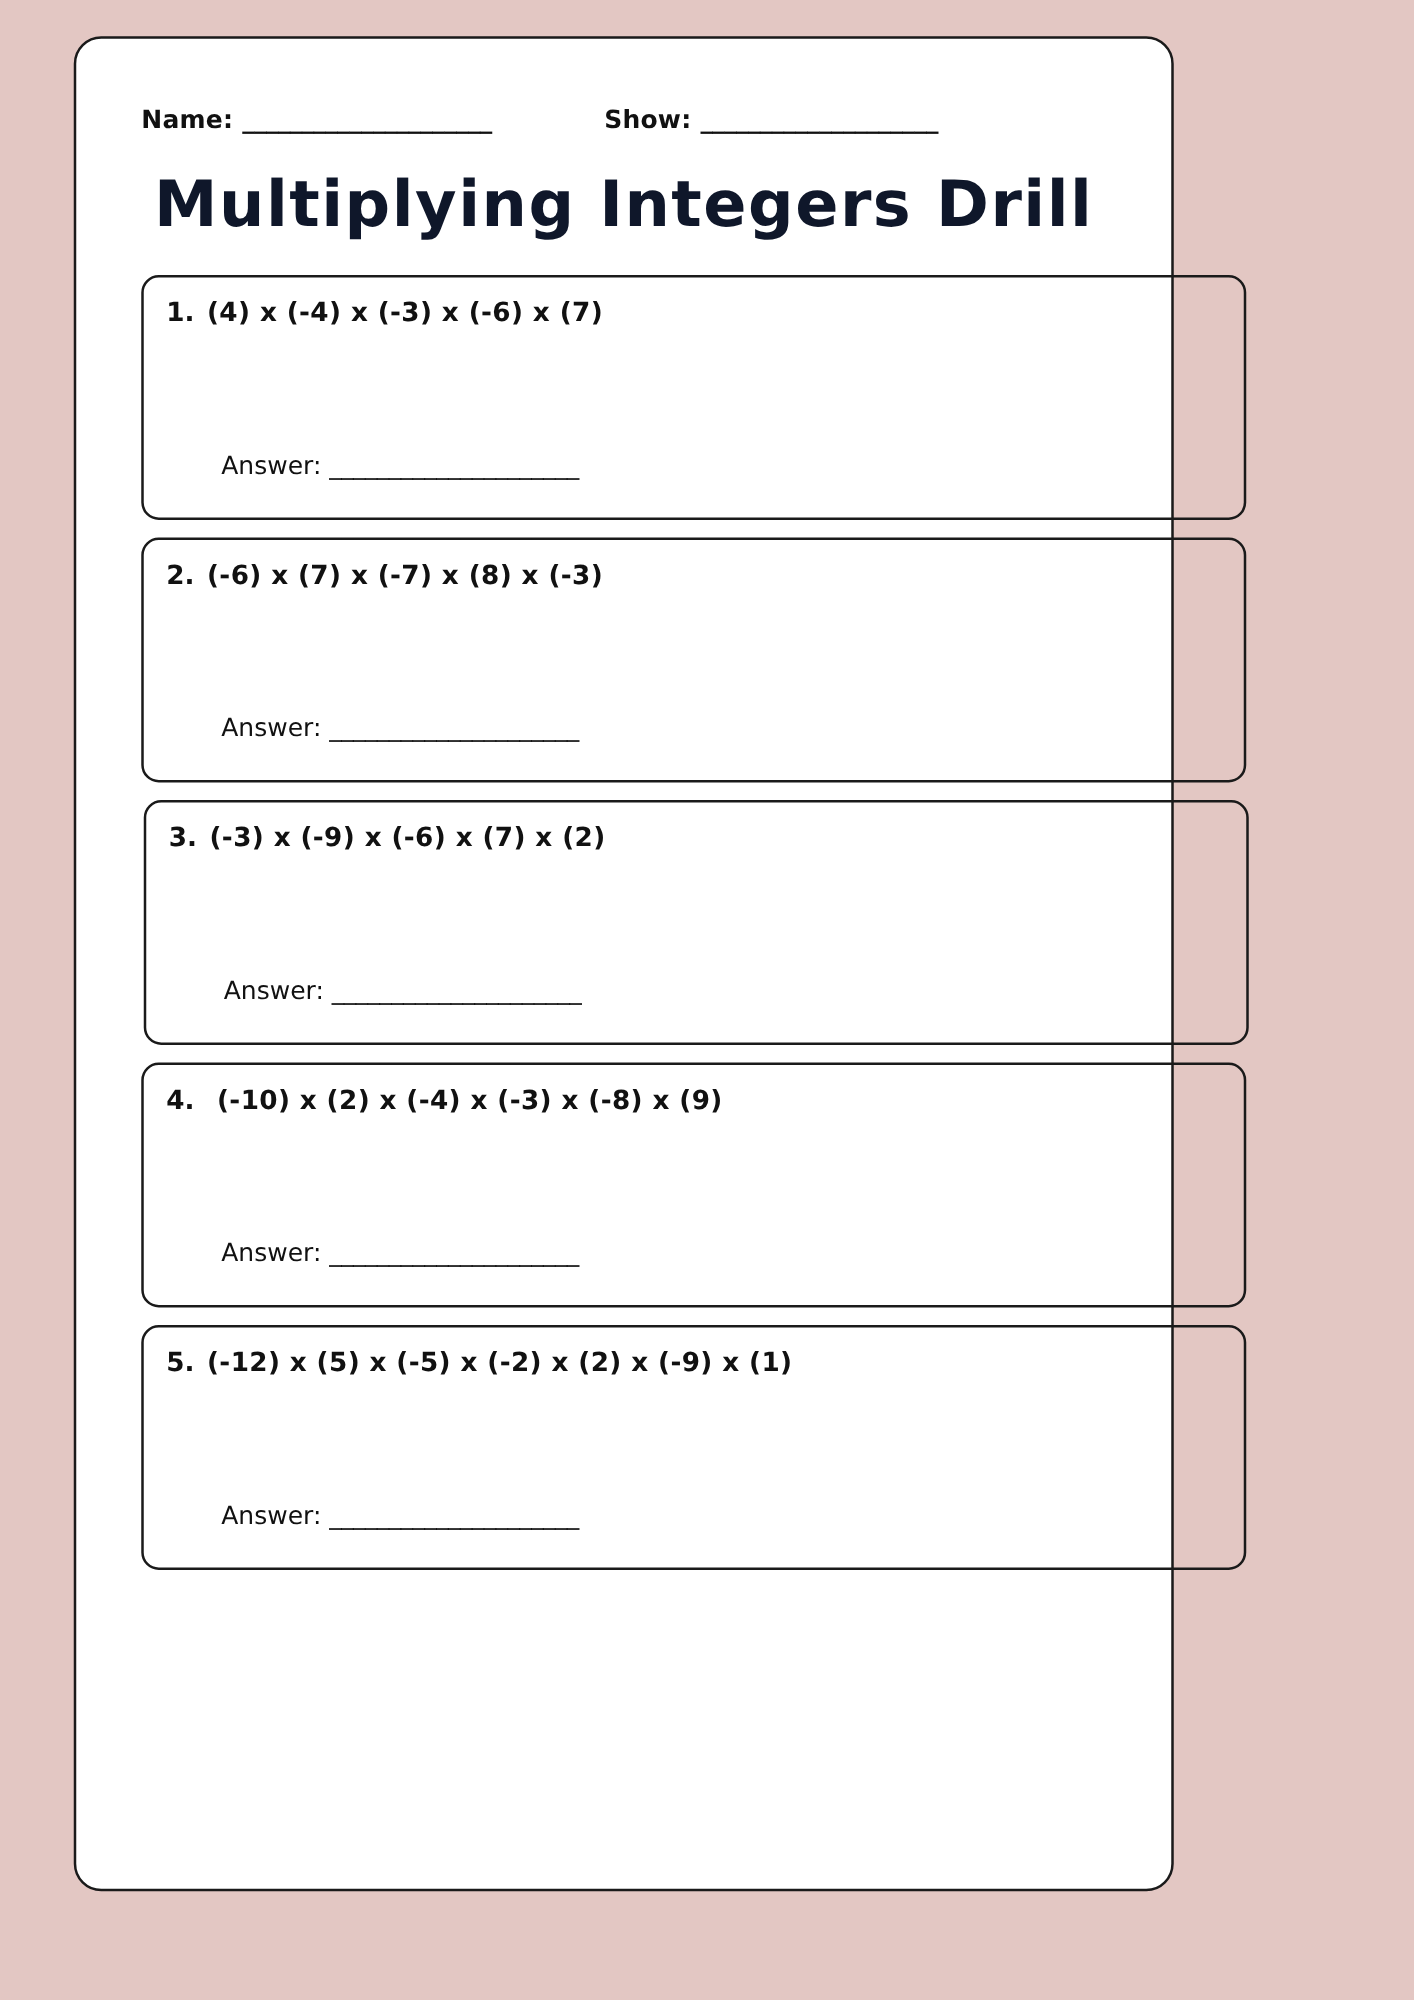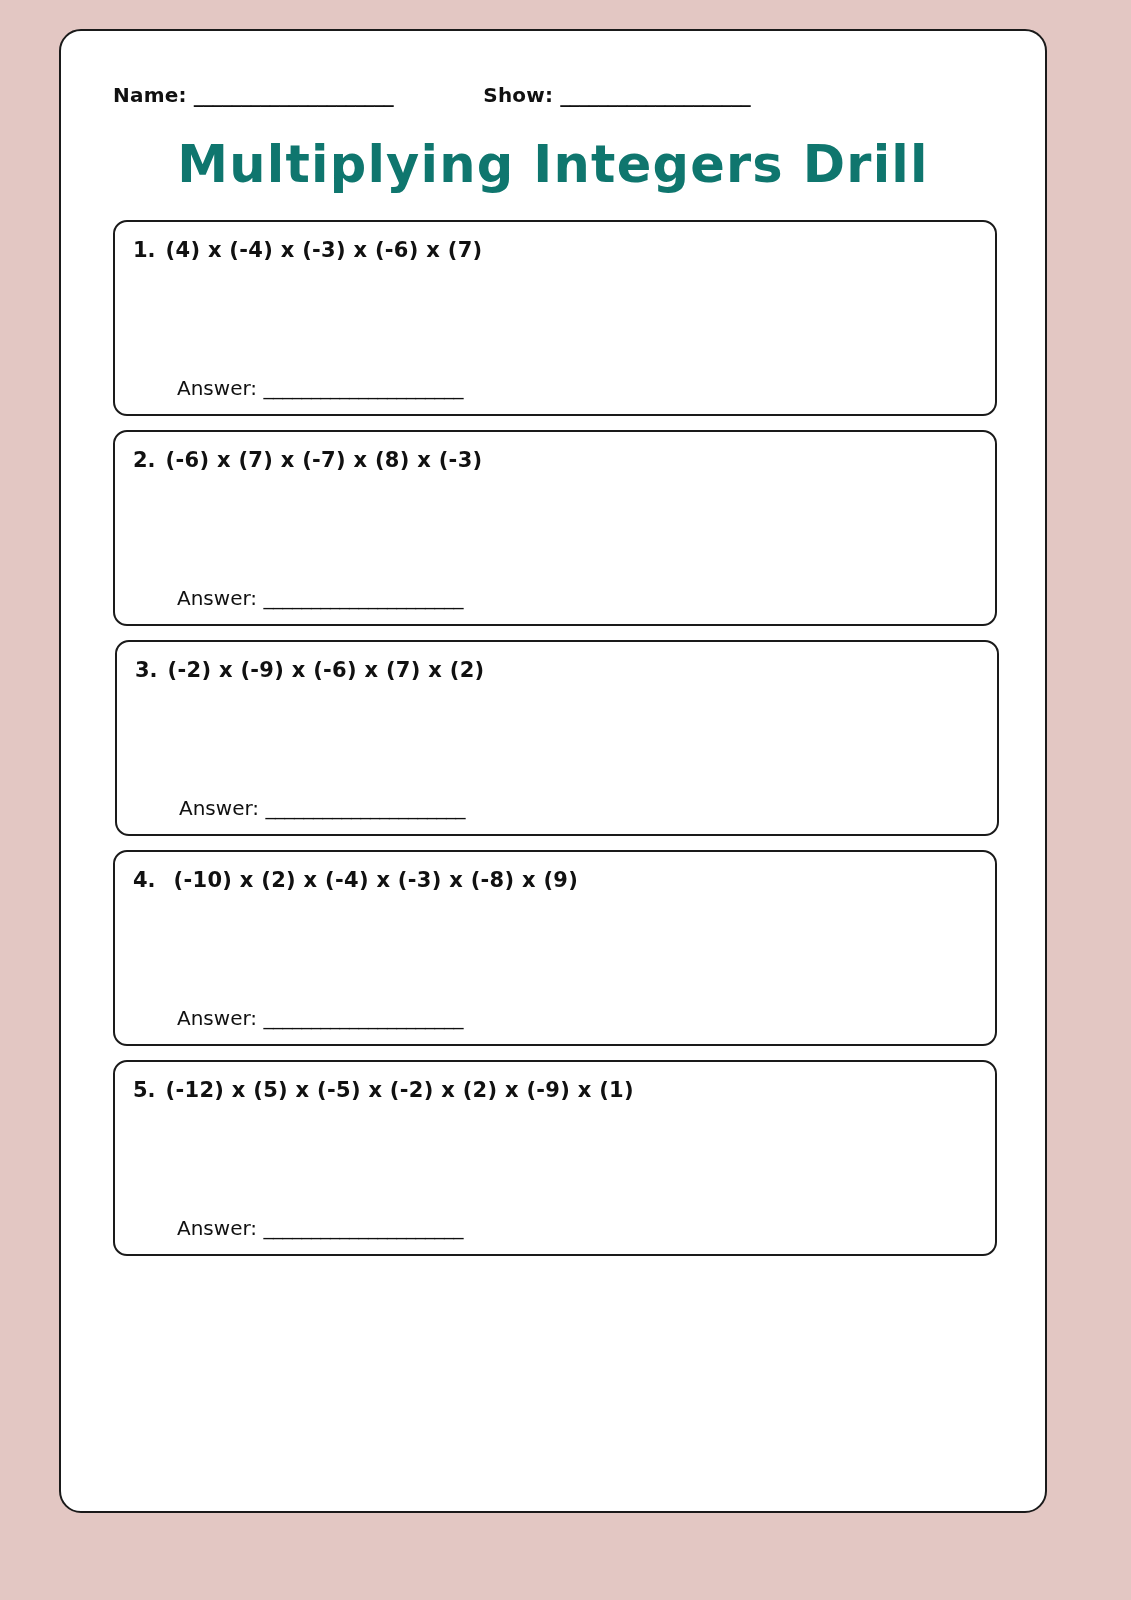--- a/index.html
+++ b/index.html
@@ -10,21 +10,21 @@
     width: 1131px;
     height: 1600px;
     background: #e3c7c3;
     font-family: "DejaVu Sans", "Liberation Sans", sans-serif;
     overflow: hidden;
   }
   .page {
     position: absolute;
     left: 59px;
     top: 29px;
-    width: 988px;
+    width: 880px;
     height: 1484px;
     background: #ffffff;
     border: 2px solid #1a1a1a;
     border-radius: 22px;
     box-sizing: border-box;
   }
   .inner {
     padding: 52px 52px 0 52px;
   }
   .namedate {
@@ -45,21 +45,21 @@
     font-weight: bold;
     letter-spacing: -0.5px;
   }
   .namedate .gap {
     width: 90px;
     display: inline-block;
   }
   h1.title {
     font-size: 51px;
     font-weight: bold;
-    color: #0f766e;
+    color: #0f172a;
     text-align: center;
     margin: 28px 0 0 0;
     letter-spacing: 1.2px;
     font-family: "DejaVu Sans", "Liberation Sans", sans-serif;
   }
   .directions {
     margin-top: 34px;
     font-size: 19.5px;
     font-weight: bold;
     line-height: 1.45;
@@ -88,21 +88,21 @@
     font-weight: bold;
     margin-right: 10px;
   }
   .problem .expr {
     font-weight: bold;
     letter-spacing: 0.3px;
   }
   .answer {
     position: absolute;
     left: 62px;
-    bottom: 14px;
+    bottom: 30px;
     font-size: 20px;
     color: #111;
     white-space: nowrap;
   }
   .answer .ansrule {
     letter-spacing: -0.5px;
   }
   
   .problem.p1 { margin-left: 0px; width: 884px; }
   .problem.p2 { margin-left: 0px; width: 884px; }
@@ -152,21 +152,21 @@
         </div>
         <div class="answer">
           <span>Answer:</span>
           <span class="ansrule">_____________________</span>
         </div>
       </div>
 
       <div class="problem p3">
         <div class="qline">
           <span class="num">3.</span>
-          <span class="expr">(-2) x (-9) x (-6) x (7) x (2)</span>
+          <span class="expr">(-3) x (-9) x (-6) x (7) x (2)</span>
         </div>
         <div class="answer">
           <span>Answer:</span>
           <span class="ansrule">_____________________</span>
         </div>
       </div>
 
       <div class="problem p4">
         <div class="qline">
           <span class="num">4.</span>

